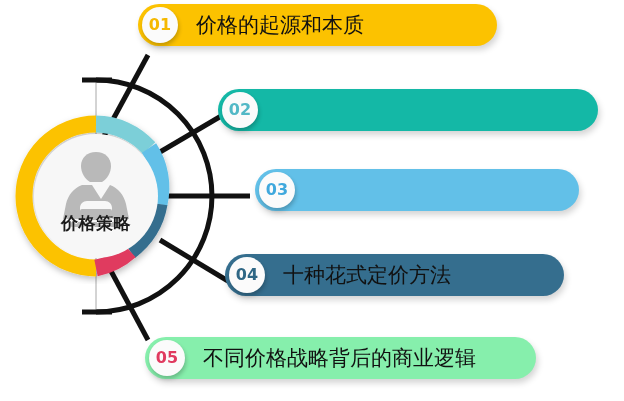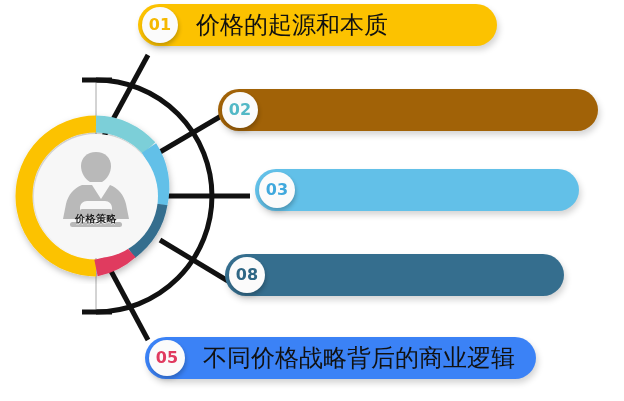--- a/index.html
+++ b/index.html
@@ -43,21 +43,21 @@
     height: 176px;
     z-index: 3;
   }
   #hub svg { display: block; }
   .hub-label {
     position: absolute;
     left: 0;
     top: 104px;
     width: 176px;
     text-align: center;
-    font-size: 10px;
+    font-size: 17px;
     font-weight: bold;
     color: #1c1c1c;
     letter-spacing: 0.5px;
     text-shadow: 0 1px 0 rgba(255,255,255,0.9);
   }
 
   
   .row {
     position: absolute;
     display: flex;
@@ -85,21 +85,21 @@
     display: flex;
     align-items: center;
     justify-content: center;
     font-size: 16px;
     font-weight: bold;
     font-family: "DejaVu Sans", sans-serif;
   }
   .pill-text {
     margin-left: 58px;
     margin-right: 18px;
-    font-size: 24px;
+    font-size: 21px;
     color: #111111;
     white-space: nowrap;
     line-height: 1;
   }
 
   
   #row-1 { left: 138px; top: 6px; }
   #row-1 .pill { width: 359px; background: #fcc200; }
   #row-1 .badge { color: #f5b800; }
 
@@ -173,37 +173,38 @@
   </div>
 
   <div class="row" id="row-1">
     <div class="pill" style="background: rgb(252, 194, 0);">
       <div class="badge" style="color: rgb(245, 184, 0);">01</div>
       <div class="pill-text">价格的起源和本质</div>
     </div>
   </div>
 
   <div class="row" id="row-2">
-    <div class="pill" style="background: #a16207;">
+    <div class="pill" style="background: #14b8a6;">
       <div class="badge" style="color: rgb(82, 184, 198);">02</div>
     </div>
   </div>
 
   <div class="row" id="row-3">
     <div class="pill" style="background: rgb(98, 192, 232);">
       <div class="badge" style="color: rgb(63, 168, 221);">03</div>
     </div>
   </div>
 
   <div class="row" id="row-4">
     <div class="pill" style="background: rgb(53, 110, 142);">
-      <div class="badge" style="color: rgb(47, 103, 133);">08</div>
+      <div class="badge" style="color: rgb(47, 103, 133);">04</div>
+      <div class="pill-text">十种花式定价方法</div>
     </div>
   </div>
 
   <div class="row" id="row-5">
-    <div class="pill" style="background: #3b82f6;">
+    <div class="pill" style="background: #86efac;">
       <div class="badge" style="color: rgb(224, 58, 95);">05</div>
       <div class="pill-text">不同价格战略背后的商业逻辑</div>
     </div>
   </div>
 
 </div>
 
 </body></html>

